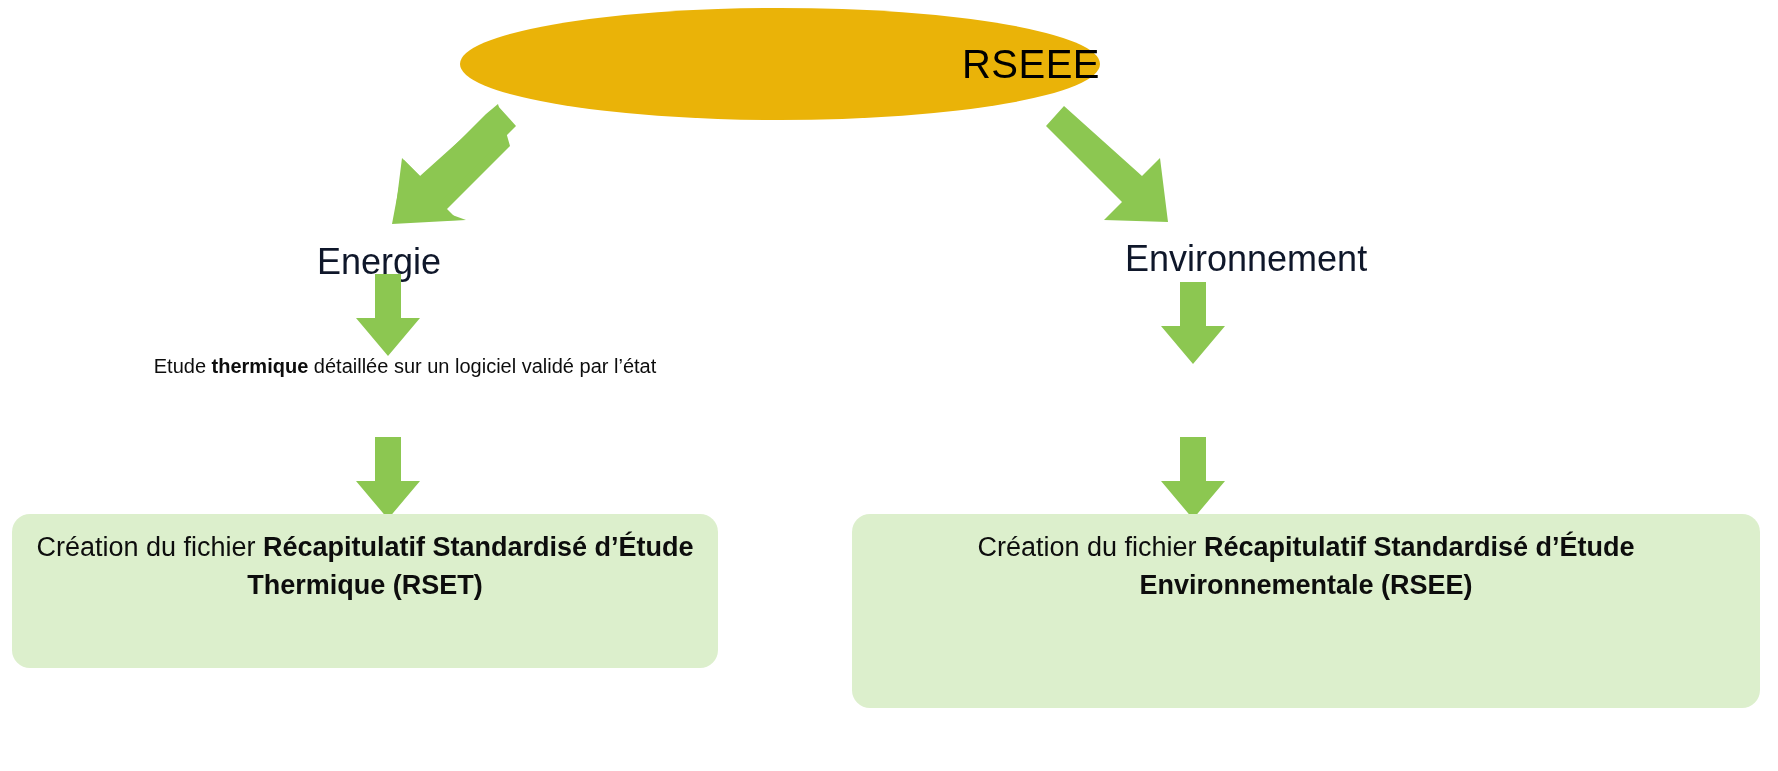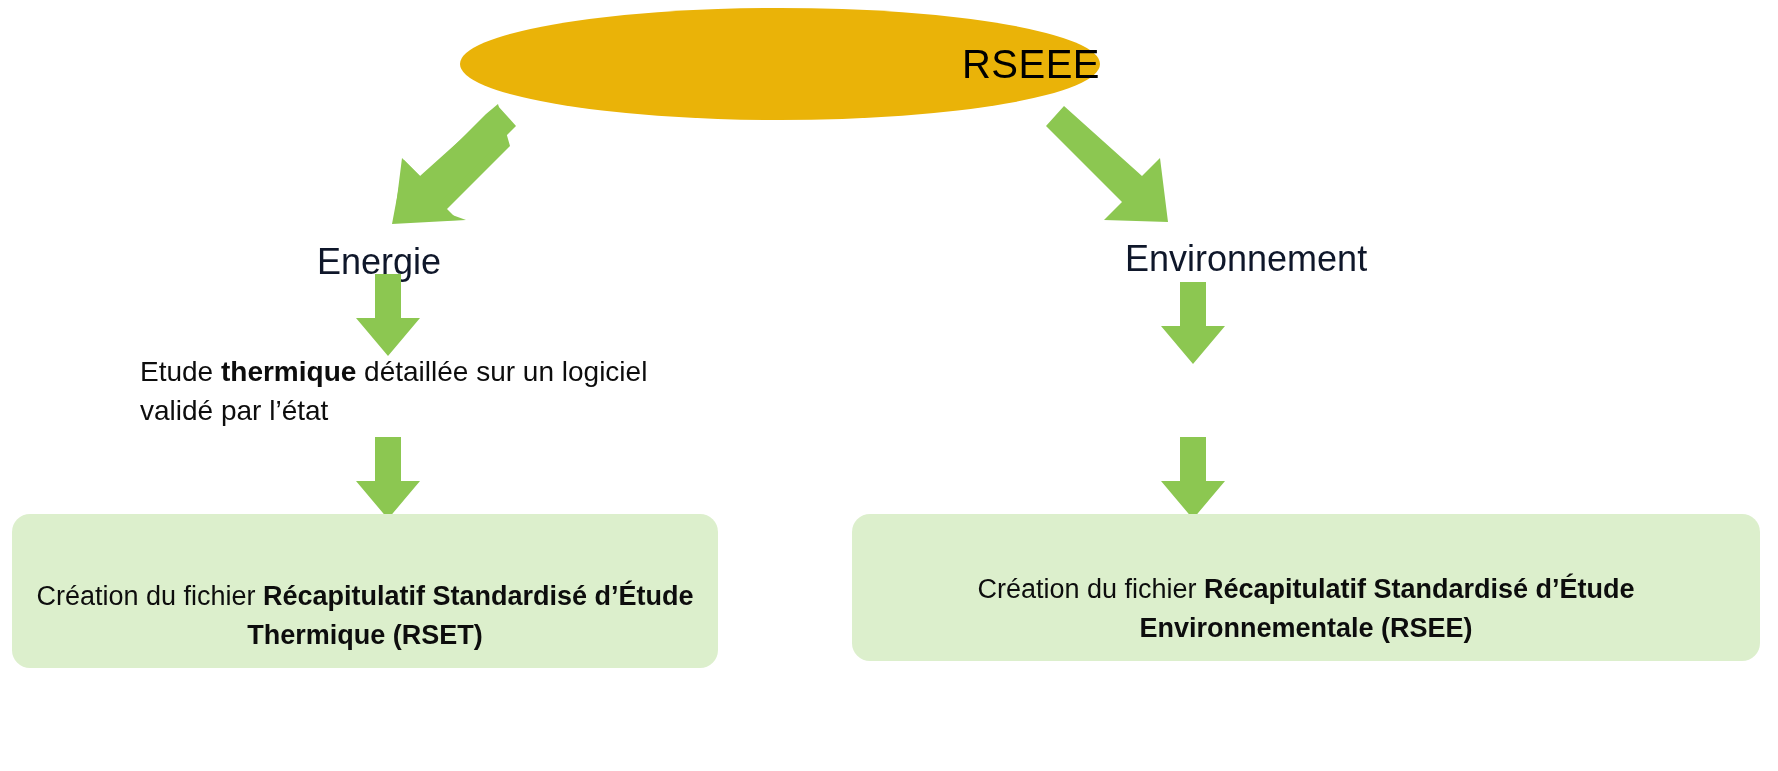--- a/index.html
+++ b/index.html
@@ -44,48 +44,48 @@
     font-size: 36px;
     line-height: 1.15;
     color: #0f172a;
     white-space: nowrap;
   }
   #label-energie   { left: 317px; top: 241px; }
   #label-environ   { left: 1086px; top: 238px; margin-left: 39px; }
 
   
   .body-text {
-    font-size: 28px;
+    font-size: 20px;
     line-height: 1.38;
-    text-align: left;
+    text-align: center;
     color: #0d0d0d;
   }
   .body-text b { font-weight: 700; }
   #text-left  { left: 140px;  top: 353px; width: 530px; }
   #text-right { left: 935px;  top: 353px; width: 560px; }
 
   
   .result-box {
     background: #DCEFCC;
     border-radius: 18px;
     box-sizing: border-box;
     display: flex;
-    align-items: flex-end;
+    align-items: flex-start;
     justify-content: center;
     padding: 14px 18px;
   }
   .result-text {
     font-size: 27px;
     line-height: 1.42;
     text-align: center;
     color: #0d0d0d;
   }
   .result-text b { font-weight: 700; }
   #box-left  { left: 12px;   top: 514px; width: 706px; height: 154px; }
-  #box-right { left: 852px;  top: 514px; width: 908px; height: 147px; }
+  #box-right { left: 852px;  top: 514px; width: 908px; height: 194px; }
 
   
   .arrow-svg { display: block; }
   #arrow-diag-left  { left: 380px;  top: 104px; }
   #arrow-diag-right { left: 1042px; top: 104px; }
   #arrow-v-l1 { left: 350px;  top: 274px; }
   #arrow-v-l2 { left: 350px;  top: 437px; }
   #arrow-v-r1 { left: 1155px; top: 282px; }
   #arrow-v-r2 { left: 1155px; top: 437px; }
 </style>

